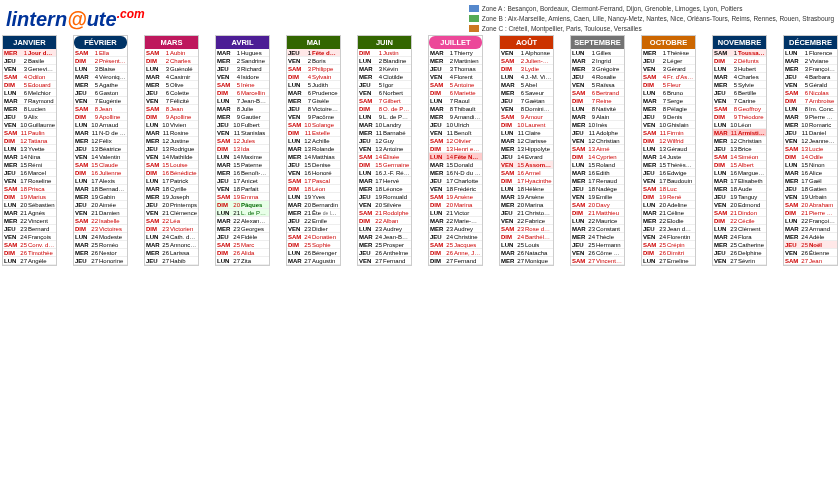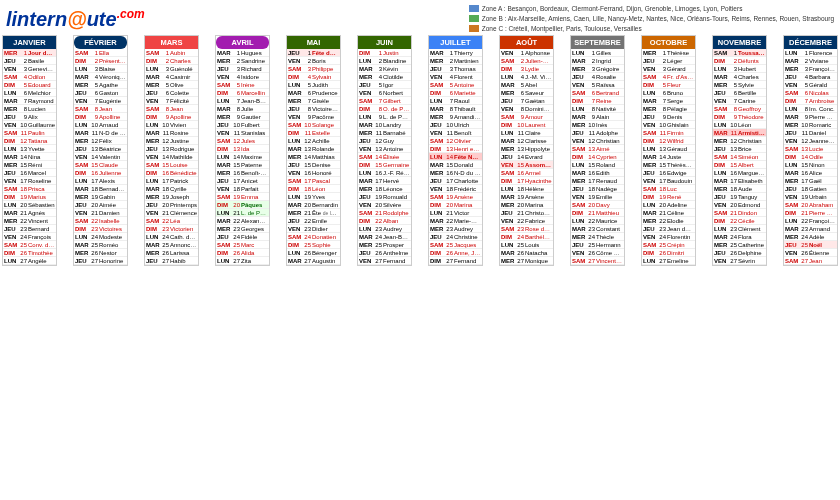--- a/index.html
+++ b/index.html
@@ -69,25 +69,25 @@
       font-size: 6px;
       flex: 1;
       white-space: nowrap;
       overflow: hidden;
       text-overflow: ellipsis;
     }
 
     
     .m1 .month-header { background: #003366; }
     .m2 .month-header { background: #003366; border-radius: 6px; }
-    .m3 .month-header { background: #ef4444; }
-    .m4 .month-header { background: #a21caf; border-radius: 6px; }
+    .m3 .month-header { background: #be185d; }
+    .m4 .month-header { background: #4c1d95; }
     .m5 .month-header { background: #336600; }
     .m6 .month-header { background: #336600; }
-    .m7 .month-header { background: #3b82f6; }
+    .m7 .month-header { background: #ec4899; border-radius: 6px; }
     .m8 .month-header { background: #cc3300; }
     .m9 .month-header { background: #737373; }
     .m10 .month-header { background: #cc6600; }
     .m11 .month-header { background: #003366; }
     .m12 .month-header { background: #003366; }
     .fete-nationale { background: #ffcccc; }
     .assomption { background: #ffe0cc; }
 
     .day-row.sunday .day-abbr,
     .day-row.sunday .day-num,

